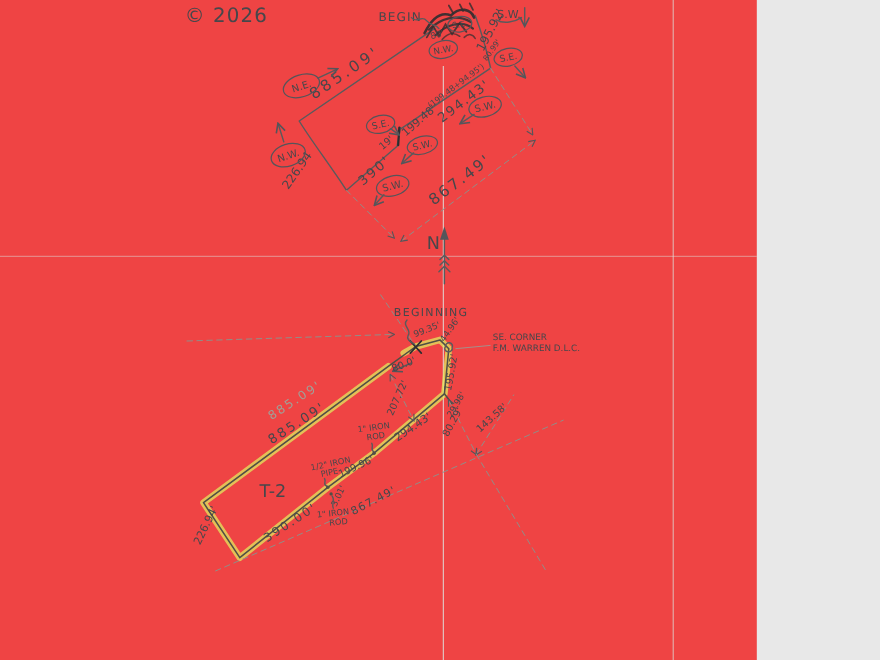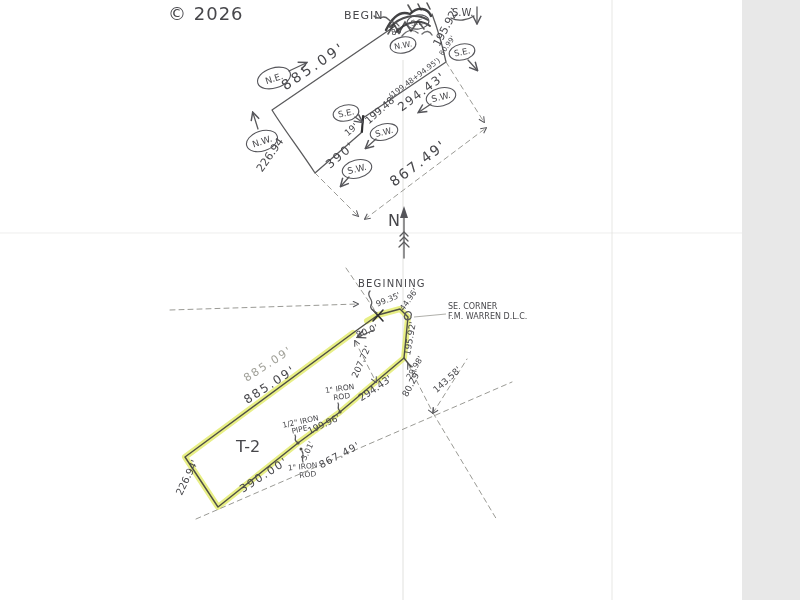--- a/index.html
+++ b/index.html
@@ -1,16 +1,16 @@
 <!DOCTYPE html>
 <html><head>
 <meta charset="utf-8">
 <style>
   html,body{margin:0;padding:0;background:#e8e8e8;}
-  #page{position:relative;width:742px;height:600px;background:#ffffff;overflow:hidden;
+  #page{position:relative;width:688px;height:600px;background:#ef4444;overflow:hidden;
         font-family:"DejaVu Sans",sans-serif;}
   svg{position:absolute;left:0;top:0;}
   .hand{font-family:"DejaVu Sans",sans-serif;fill:#47474b;}
   .light{fill:#a0a098;}
   .pencil{stroke:#5a5a5c;fill:none;stroke-width:1.3;stroke-linecap:round;stroke-linejoin:round;}
   .pencil-b{stroke:#4f4f45;fill:none;stroke-width:1.4;stroke-linecap:round;stroke-linejoin:round;}
   .dark{stroke:#2e2e30;fill:none;stroke-linecap:round;}
   .dash{stroke:#8f8f89;fill:none;stroke-width:.9;stroke-dasharray:5 4;stroke-linecap:round;}
   .crease{stroke:#dededa;stroke-width:.9;}
   .hl{stroke:#e0ea5e;stroke-width:6;opacity:.75;fill:none;stroke-linejoin:round;stroke-linecap:round;}

